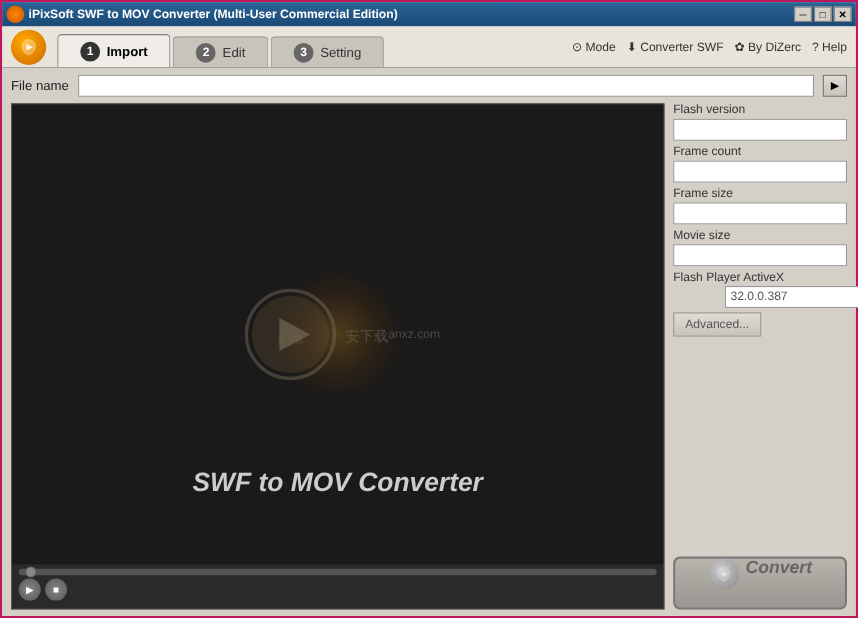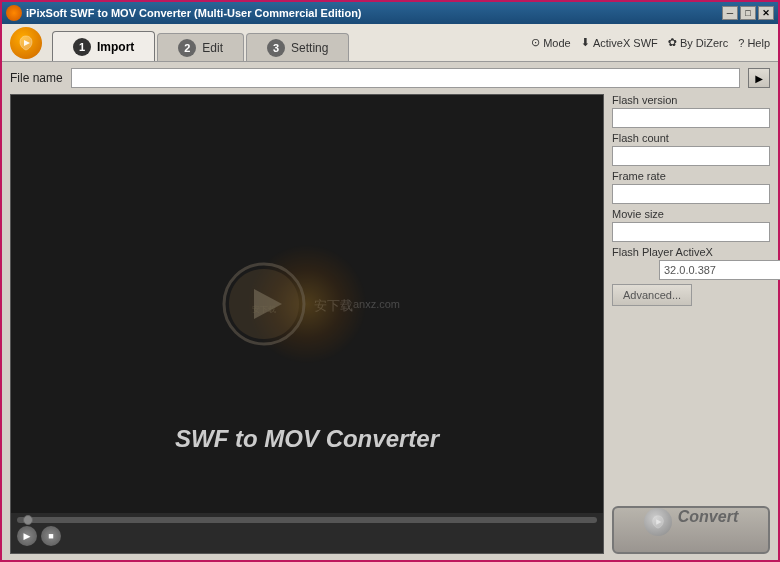--- a/index.html
+++ b/index.html
@@ -427,21 +427,21 @@
         <span>Setting</span>
       </div>
     </div>
     <div class="toolbar-right">
       <div class="toolbar-link">
         <span>⊙</span>
         <span>Mode</span>
       </div>
       <div class="toolbar-link">
         <span>⬇</span>
-        <span>ActiveX SWF</span>
+        <span>Converter SWF</span>
       </div>
       <div class="toolbar-link">
         <span>✿</span>
         <span>By DiZerc</span>
       </div>
       <div class="toolbar-link">
         <span>?</span>
         <span>Help</span>
       </div>
     </div>
@@ -488,25 +488,25 @@
           </div>
         </div>
       </div>
 
       <div class="right-panel">
         <div class="field-group">
           <label class="field-label">Flash version</label>
           <input class="field-input" type="text" value="" style="">
         </div>
         <div class="field-group">
-          <label class="field-label">Flash count</label>
+          <label class="field-label">Frame count</label>
           <input class="field-input" type="text" value="" style="">
         </div>
         <div class="field-group">
-          <label class="field-label">Frame rate</label>
+          <label class="field-label">Frame size</label>
           <input class="field-input" type="text" value="" style="">
         </div>
         <div class="field-group">
           <label class="field-label">Movie size</label>
           <input class="field-input" type="text" value="" style="">
         </div>
         <div class="field-group">
           <label class="field-label">Flash Player ActiveX</label>
           <input class="field-input readonly" type="text" value="32.0.0.387" readonly="" style="">
         </div>

